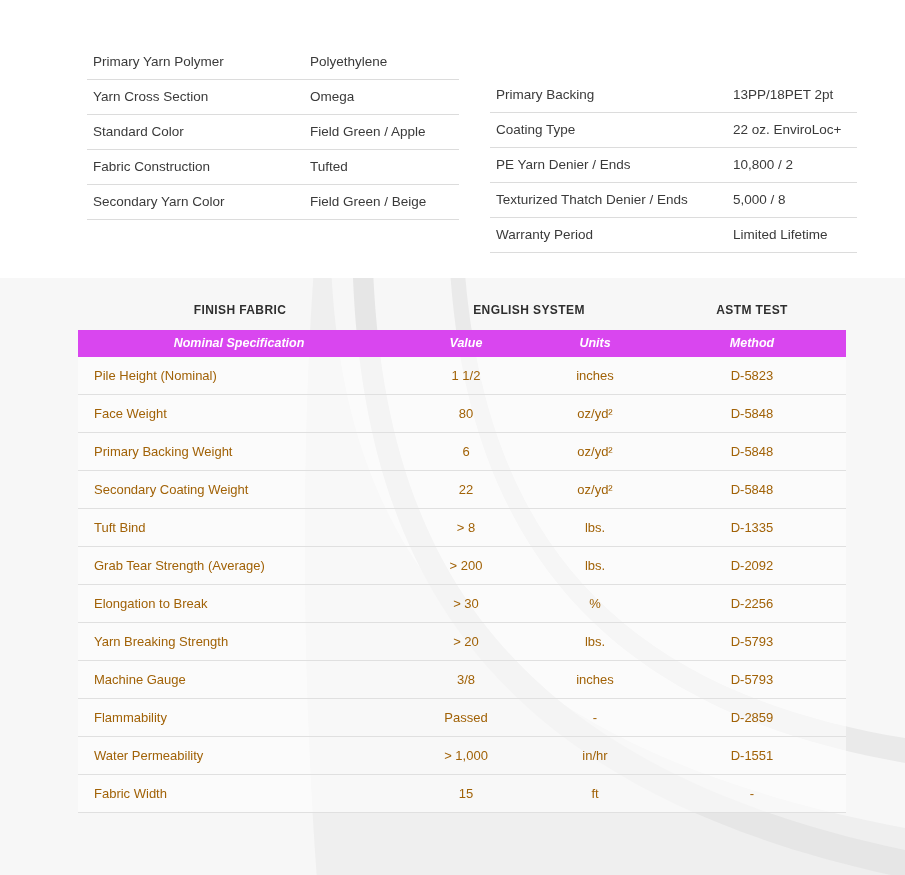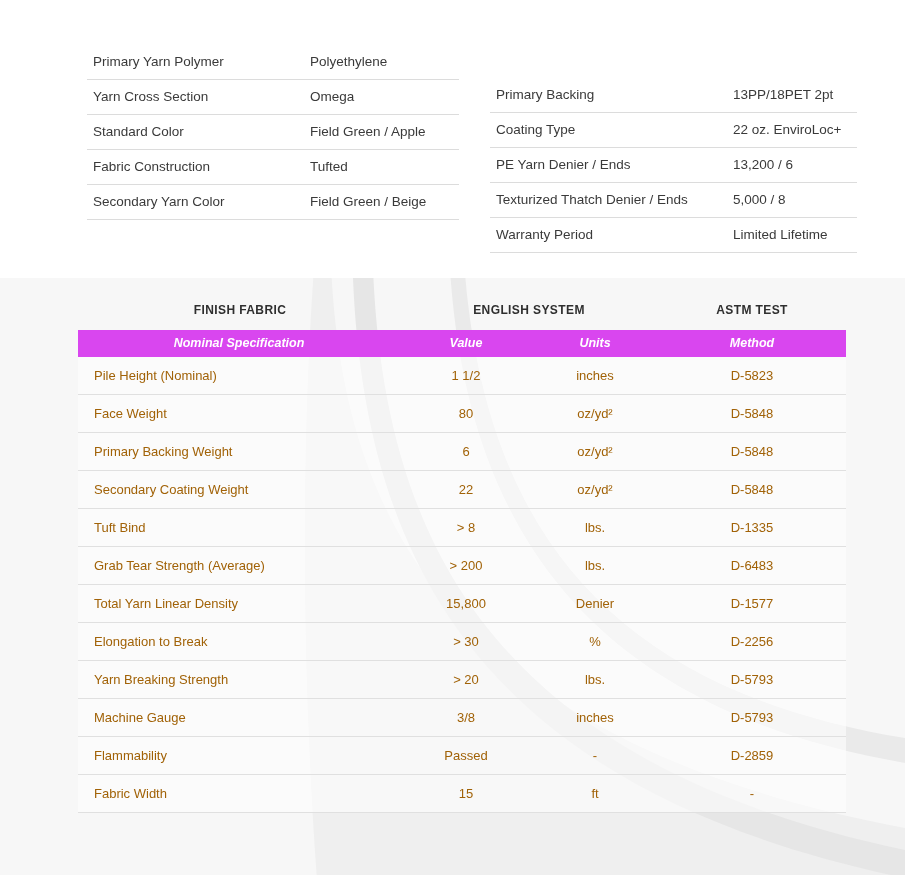--- a/index.html
+++ b/index.html
@@ -192,21 +192,21 @@
         <tr>
           <td class="label">Primary Backing</td>
           <td class="value">13PP/18PET 2pt</td>
         </tr>
         <tr>
           <td class="label">Coating Type</td>
           <td class="value">22 oz. EnviroLoc+</td>
         </tr>
         <tr>
           <td class="label">PE Yarn Denier / Ends</td>
-          <td class="value">13,200 / 6</td>
+          <td class="value">10,800 / 2</td>
         </tr>
         <tr>
           <td class="label">Texturized Thatch Denier / Ends</td>
           <td class="value">5,000 / 8</td>
         </tr>
         <tr>
           <td class="label">Warranty Period</td>
           <td class="value">Limited Lifetime</td>
         </tr>
       </tbody>
@@ -259,27 +259,21 @@
         <tr>
           <td class="c-spec">Tuft Bind</td>
           <td>&gt; 8</td>
           <td>lbs.</td>
           <td>D-1335</td>
         </tr>
         <tr>
           <td class="c-spec">Grab Tear Strength (Average)</td>
           <td>&gt; 200</td>
           <td>lbs.</td>
-          <td>D-6483</td>
-        </tr>
-        <tr>
-          <td class="c-spec">Total Yarn Linear Density</td>
-          <td>15,800</td>
-          <td>Denier</td>
-          <td>D-1577</td>
+          <td>D-2092</td>
         </tr>
         <tr>
           <td class="c-spec">Elongation to Break</td>
           <td>&gt; 30</td>
           <td>%</td>
           <td>D-2256</td>
         </tr>
         <tr>
           <td class="c-spec">Yarn Breaking Strength</td>
           <td>&gt; 20</td>
@@ -292,20 +286,26 @@
           <td>inches</td>
           <td>D-5793</td>
         </tr>
         <tr>
           <td class="c-spec">Flammability</td>
           <td>Passed</td>
           <td>-</td>
           <td>D-2859</td>
         </tr>
         <tr>
+          <td class="c-spec">Water Permeability</td>
+          <td>&gt; 1,000</td>
+          <td>in/hr</td>
+          <td>D-1551</td>
+        </tr>
+        <tr>
           <td class="c-spec">Fabric Width</td>
           <td>15</td>
           <td>ft</td>
           <td>-</td>
         </tr>
       </tbody>
     </table>
 
   </div>
 

